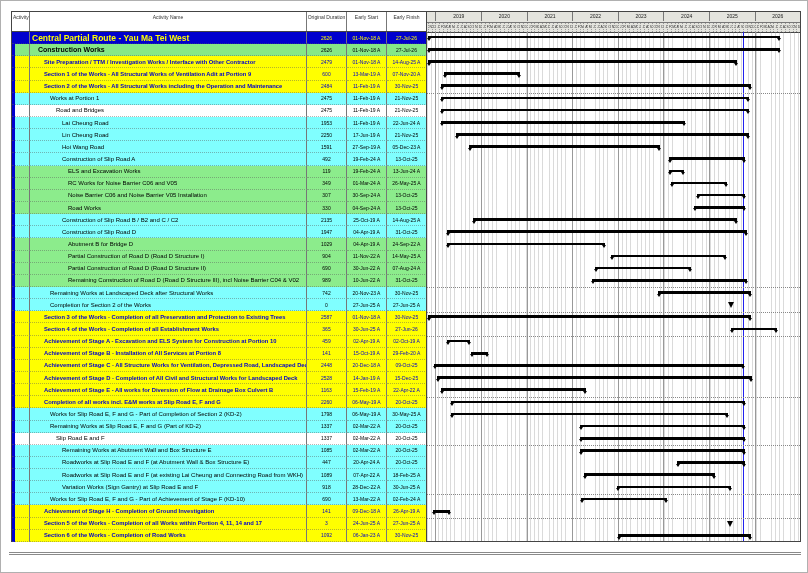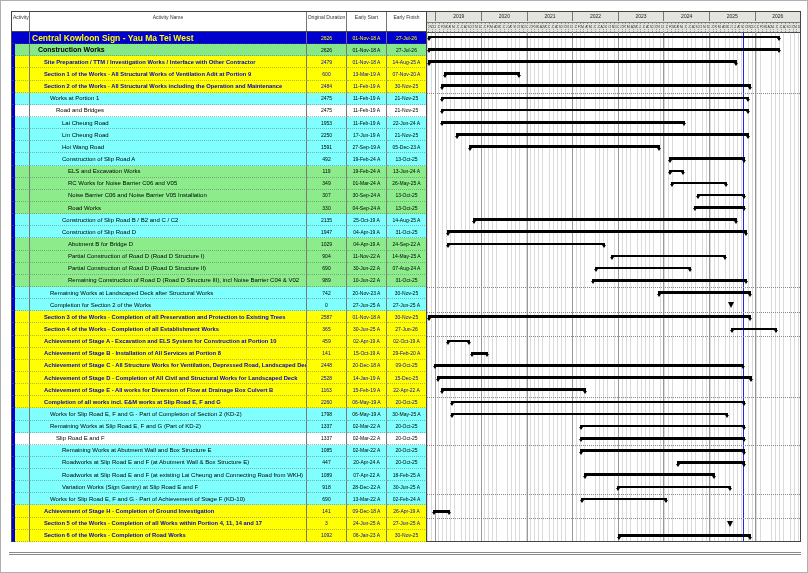--- a/index.html
+++ b/index.html
@@ -73,21 +73,21 @@
     <div class="thead">
       <div class="cell c-id">Activity ID</div>
       <div class="cell c-name">Activity Name</div>
       <div class="cell c-dur">Original Duration</div>
       <div class="cell c-start">Early Start</div>
       <div class="cell c-fin">Early Finish</div>
     </div>
     <div id="row-list">
         <div class="trow st-title">
           <div class="cell c-id"></div>
-          <div class="cell c-name" style="padding-left: 2px;">Central Kowloon Sign - Yau Ma Tei West</div>
+          <div class="cell c-name" style="padding-left: 2px;">Central Partial Route - Yau Ma Tei West</div>
           <div class="cell c-dur">2626</div>
           <div class="cell c-start">01-Nov-18 A</div>
           <div class="cell c-fin">27-Jul-26</div>
         </div>
         <div class="trow st-greenhead">
           <div class="cell c-id"></div>
           <div class="cell c-name" style="padding-left: 8px;">Construction Works</div>
           <div class="cell c-dur">2626</div>
           <div class="cell c-start">01-Nov-18 A</div>
           <div class="cell c-fin">27-Jul-26</div>

